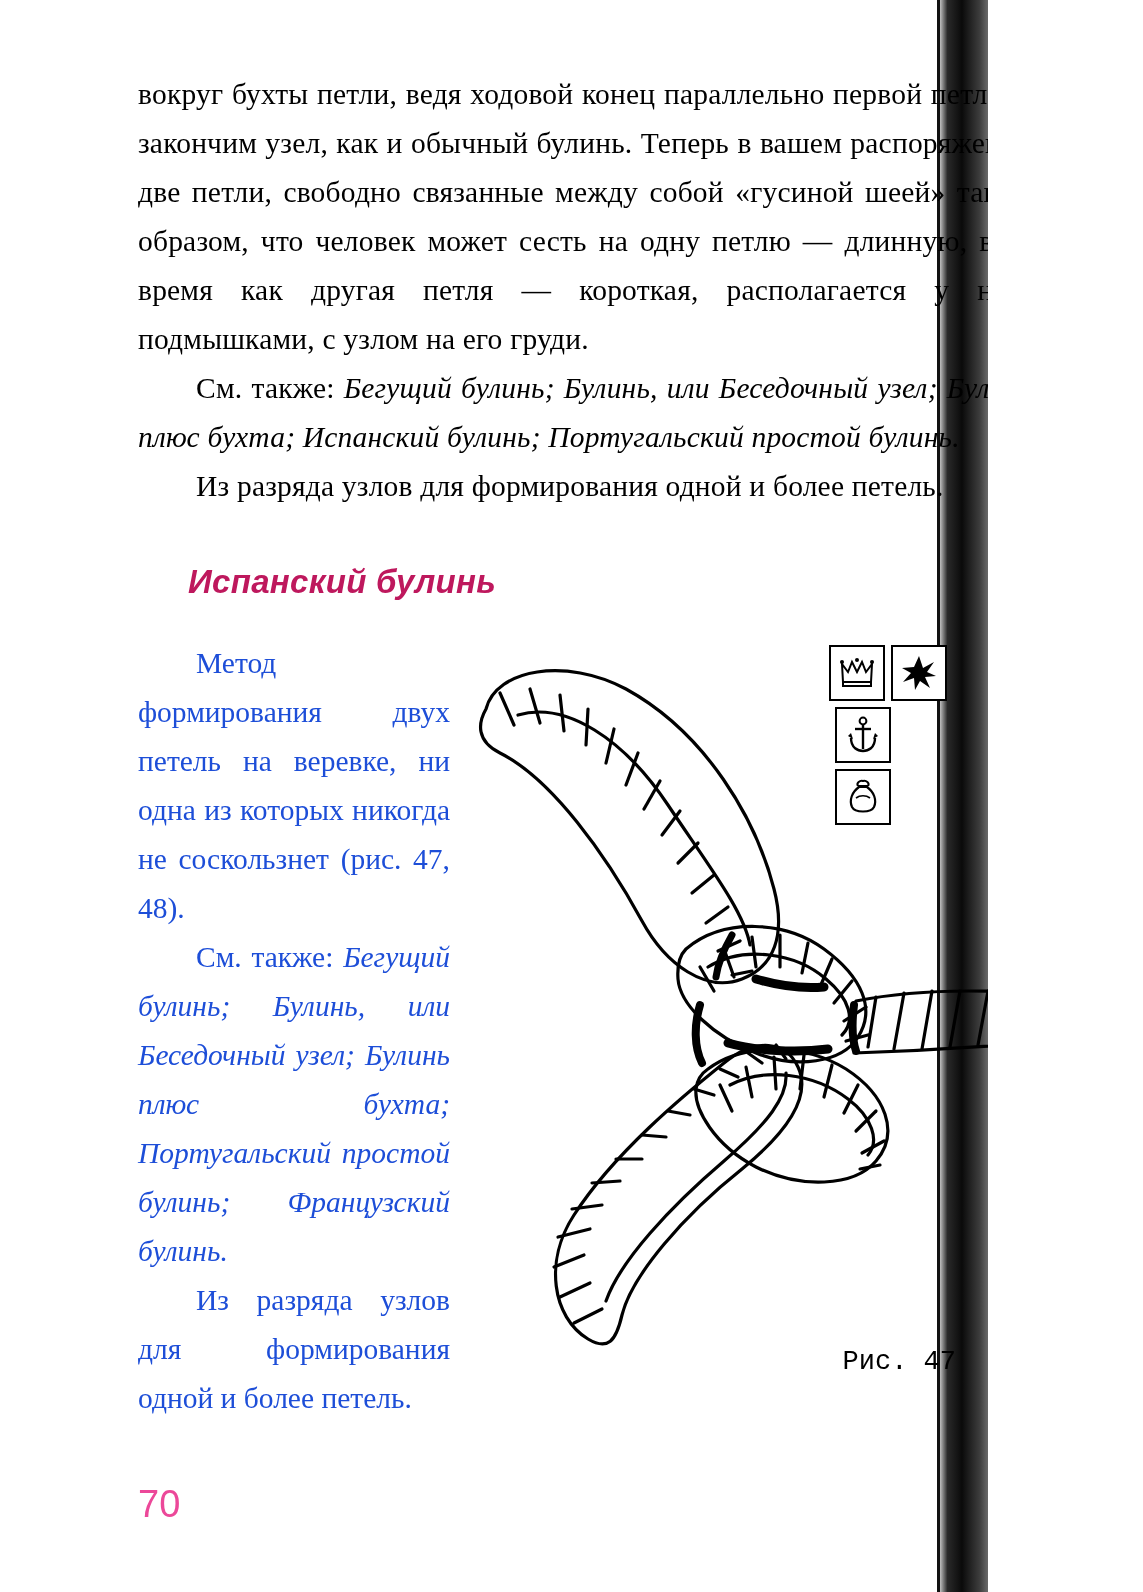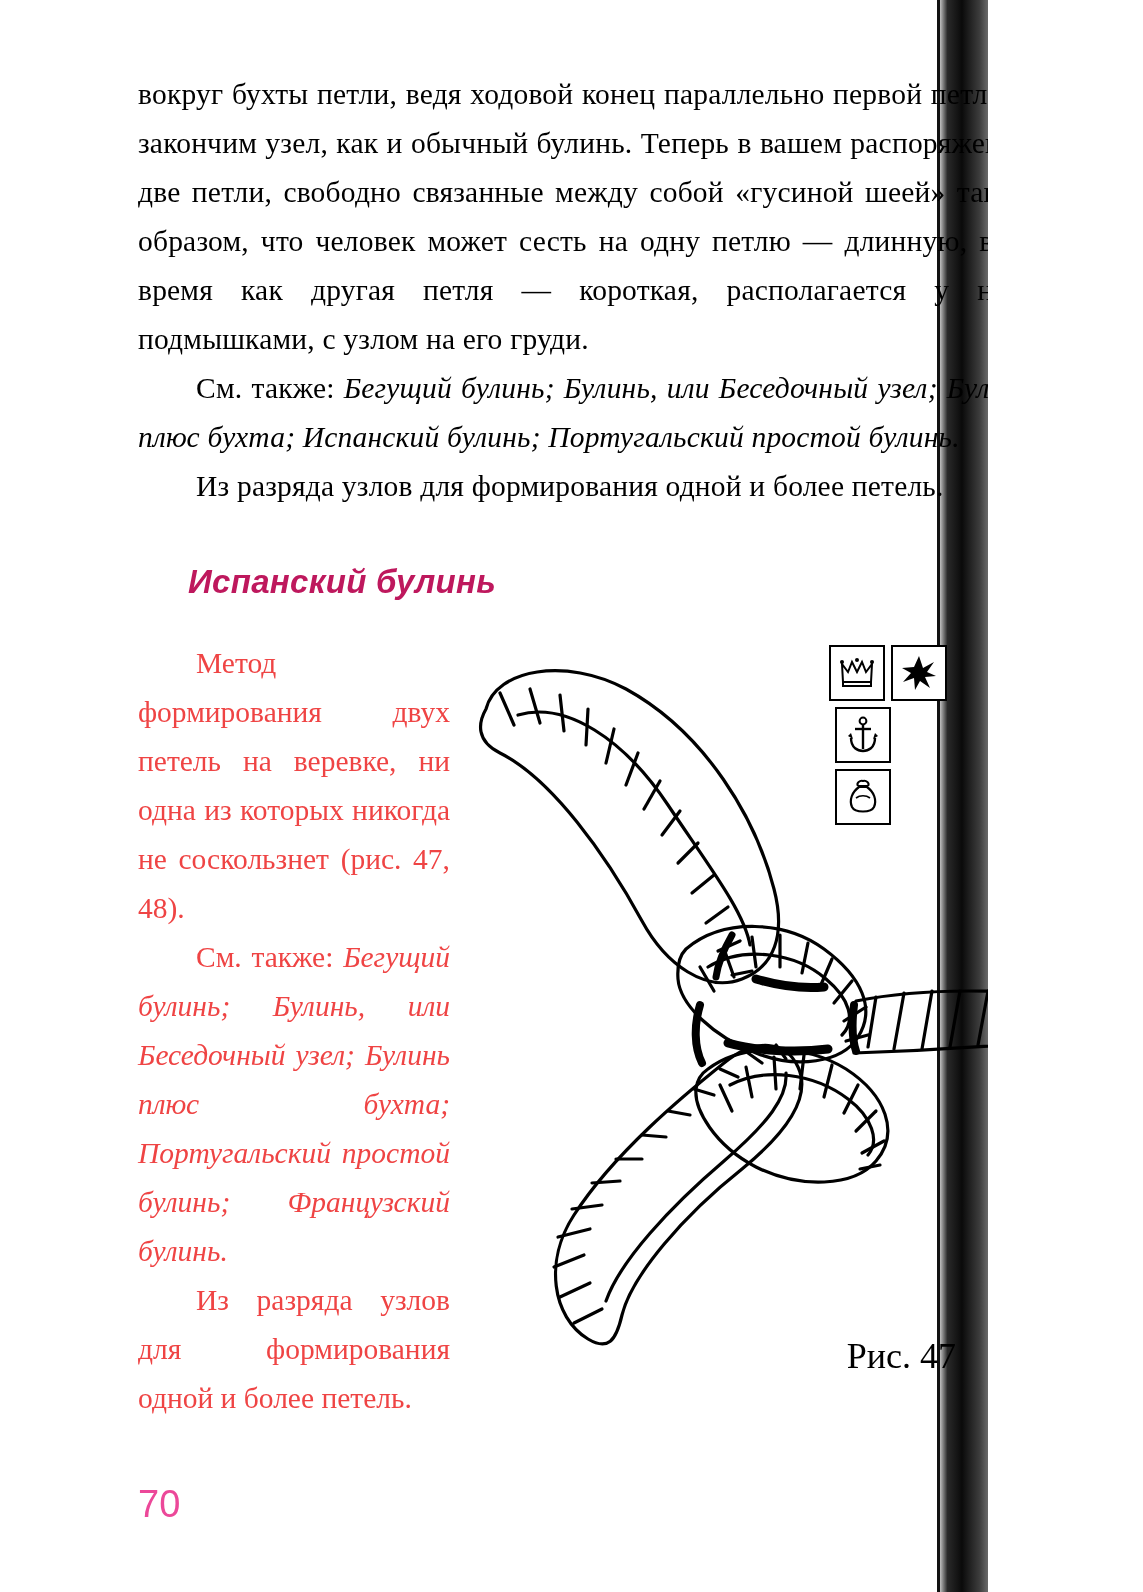--- a/index.html
+++ b/index.html
@@ -69,21 +69,21 @@
   }
   .col-left {
     width: 312px;
     float: left;
   }
   .col-left p {
     font-size: 29.5px;
     line-height: 49px;
     text-align: justify;
     margin: 0;
-    color: #ef4444;
+    color: #1d4ed8;
   }
   .col-left p + p { margin-top: 0; }
 
   
   .icon-stack {
     position: absolute;
     right: 84px;
     top: 6px;
     width: 120px;
   }
@@ -111,22 +111,22 @@
     position: absolute;
     left: 318px;
     top: 10px;
     width: 600px;
     height: 720px;
   }
   .fig-caption {
     position: absolute;
     right: 100px;
     bottom: -8px;
-    font-family: Liberation Serif, serif;
-    font-size: 36px;
+    font-family: Liberation Mono, monospace;
+    font-size: 27px;
     color: #000;
   }
   .page-number {
     position: absolute;
     left: 138px;
     bottom: 66px;
     font-family: "Liberation Sans", sans-serif;
     font-size: 38px;
     color: #ec4899;
   }

